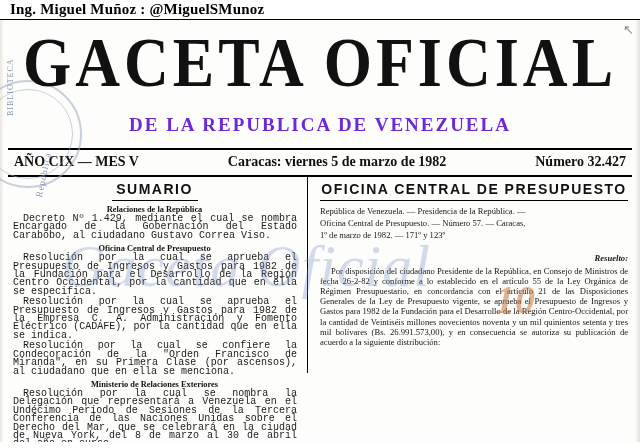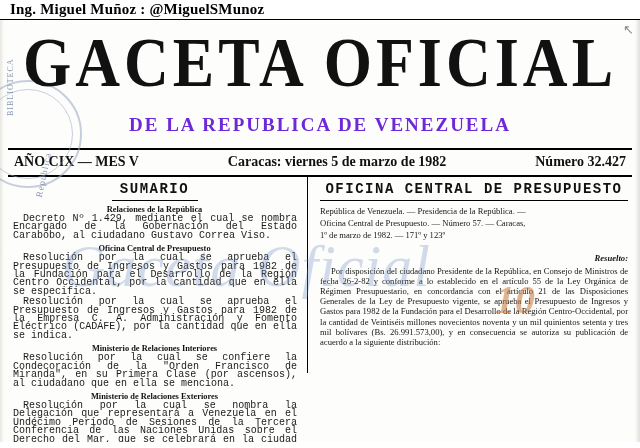--- a/index.html
+++ b/index.html
@@ -119,21 +119,21 @@
     border-right: 1.5px solid #000;
   }
   #col-right {
     flex: 1;
     box-sizing: border-box;
     padding: 4px 4px 0 12px;
   }
 
   .col-heading {
     text-align: center;
-    font-family: Liberation Mono, monospace;
+    font-family: Liberation Sans, sans-serif;
     font-weight: bold;
     font-size: 14px;
     letter-spacing: 1.5px;
     margin: 0 0 3px 0;
     color: #111;
   }
   #sumario-rule {
     border-bottom: 1px solid #000;
     width: 86px;
     margin: 0 auto 4px auto;
@@ -297,21 +297,20 @@
       <div>
         <div class="sec-title">Oficina Central de Presupuesto</div>
         <div class="sec-body">Resolución por la cual se aprueba el Presupuesto de Ingresos y Gastos para 1982 de la Fundación para el Desarrollo de la Región Centro Occidental, por la cantidad que en ella se especifica.</div>
       </div>
 
       <div>
         <div class="sec-body">Resolución por la cual se aprueba el Presupuesto de Ingresos y Gastos para 1982 de la Empresa C. A. Administración y Fomento Eléctrico (CADAFE), por la cantidad que en ella se indica.</div>
       </div>
 
       <div>
-        <div class="sec-title">Ministerio de Relaciones Interiores</div>
         <div class="sec-body">Resolución por la cual se confiere la Condecoración de la "Orden Francisco de Miranda", en su Primera Clase (por ascensos), al ciudadano que en ella se menciona.</div>
       </div>
 
       <div>
         <div class="sec-title">Ministerio de Relaciones Exteriores</div>
         <div class="sec-body">Resolución por la cual se nombra la Delegación que representará a Venezuela en el Undécimo Período de Sesiones de la Tercera Conferencia de las Naciones Unidas sobre el Derecho del Mar, que se celebrará en la ciudad de Nueva York, del 8 de marzo al 30 de abril del año en curso.</div>
       </div>
     </div>
 
     <div id="col-right">

